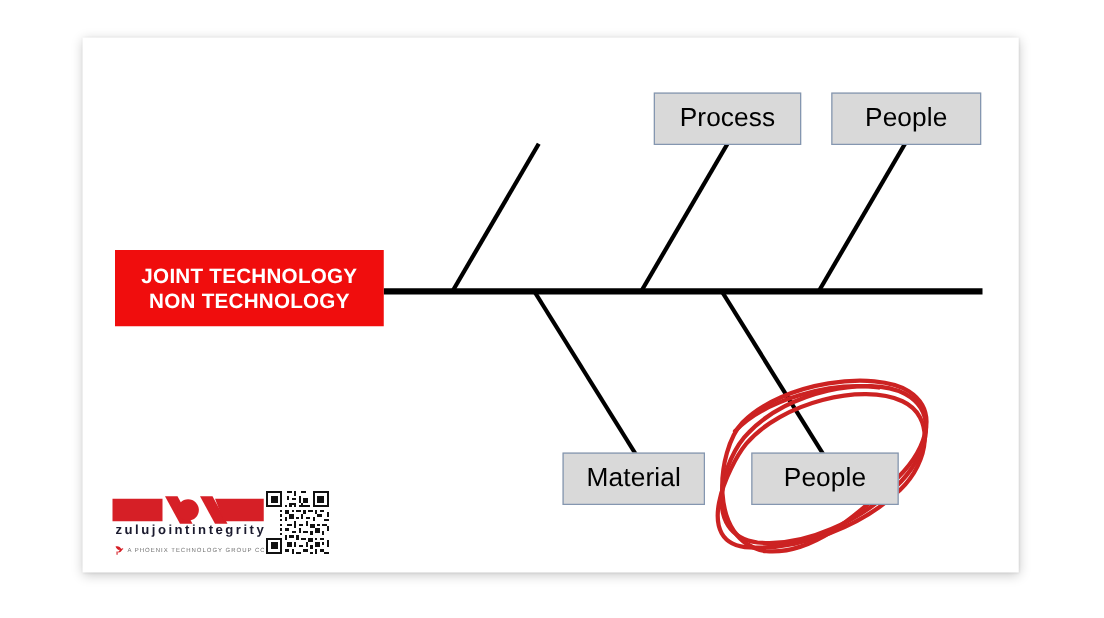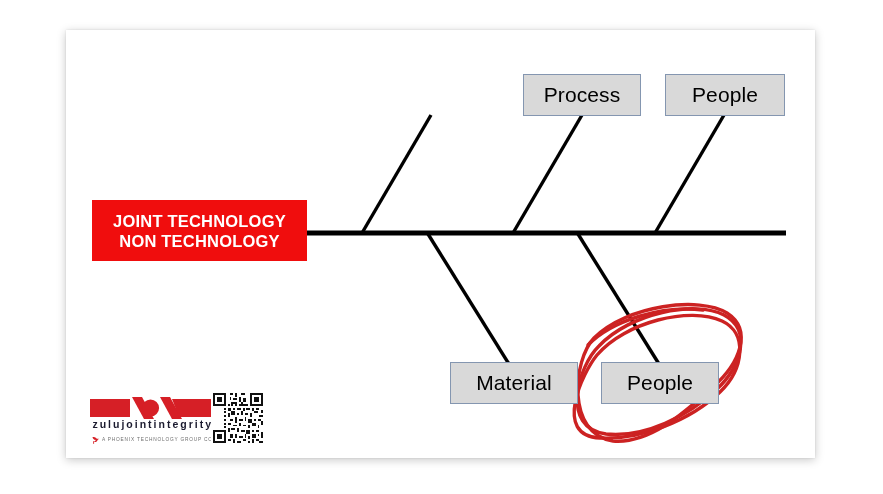--- a/index.html
+++ b/index.html
@@ -56,21 +56,21 @@
     color: #000000;
     font-size: 21px;
     font-weight: 400;
     letter-spacing: 0.1px;
     font-family: "Liberation Sans", sans-serif;
   }
 
   #box-process  { left: 372px; top: 74px;  width: 118px; height: 42px; }
   #box-system   { left: 523px; top: 74px;  width: 118px; height: 42px; }
   #box-product  { left: 665px; top: 74px;  width: 120px; height: 42px; }
-  #box-material { left: 450px; top: 362px; width: 128px; height: 42px; }
+  #box-material { left: 450px; top: 362px; width: 114px; height: 42px; }
   #box-people   { left: 601px; top: 362px; width: 118px; height: 42px; }
 
   
   #problem-box {
     position: absolute;
     left: 92px;
     top: 200px;
     width: 215px;
     height: 61px;
     background: #f00d0d;

